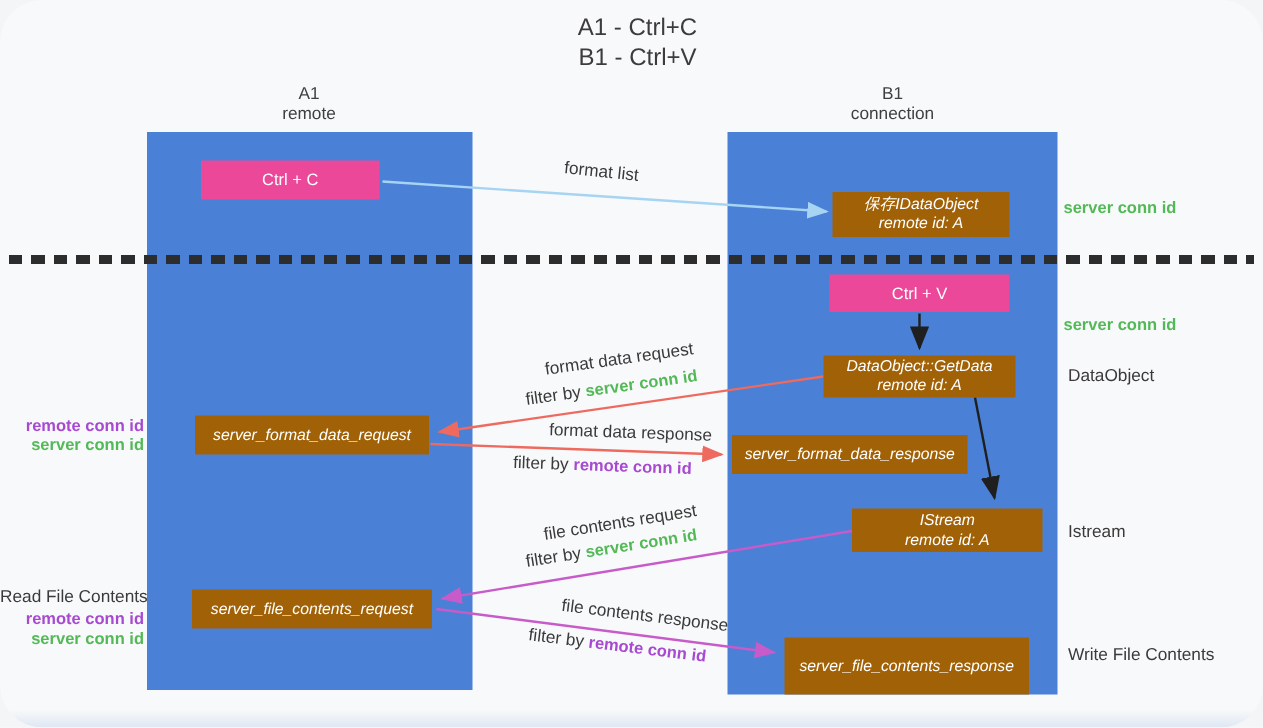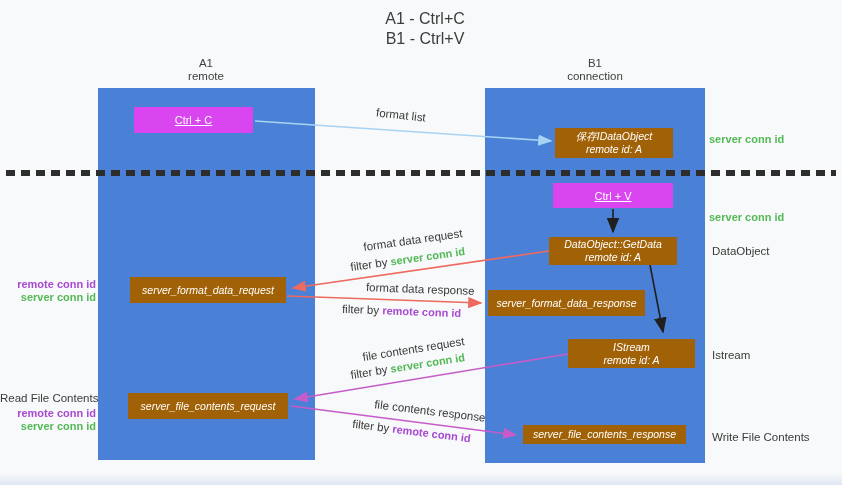--- a/index.html
+++ b/index.html
@@ -1,25 +1,25 @@
 <!DOCTYPE html>
 <html><head>
 <meta charset="utf-8">
 <style>
   html,body{margin:0;padding:0;}
   body{font-family:"Liberation Sans",sans-serif;background:#f4f5f6;}
-  .stage{position:relative;width:842px;height:485px;background:#f8f9fa;overflow:hidden;}
+  .stage{position:relative;width:842px;height:485px;background:#f8f9fa;overflow:hidden;border-radius:28px;}
   .lane{position:absolute;background:#4a80d6;z-index:1;}
   .lane-header{position:absolute;text-align:center;font-size:11.5px;line-height:13px;color:#3f3f3f;z-index:2;white-space:nowrap;}
   .title{position:absolute;left:280px;top:9px;width:290px;text-align:center;font-size:16px;line-height:20px;color:#3c3c3c;z-index:2;}
   .separator{position:absolute;left:6px;top:170px;width:830px;height:6px;
     background:repeating-linear-gradient(90deg,#2d2d2d 0 9px,transparent 9px 15px);z-index:6;}
   .box{position:absolute;display:flex;flex-direction:column;align-items:center;justify-content:center;
     color:#fff;text-align:center;z-index:8;white-space:nowrap;}
-  .box-green{background:#d946ef;font-size:11px;text-decoration:underline;}
+  .box-green{background:#ec4899;font-size:11px;}
   .box-orange{background:#a16207;font-size:10.5px;line-height:13px;font-style:italic;}
   .note{position:absolute;font-size:11.5px;color:#3a3a3a;white-space:nowrap;z-index:9;}
   .rot{transform-origin:center center;}
   .conn-green{color:#53b957;font-weight:bold;font-size:11px;}
   .conn-purple{color:#a849d2;font-weight:bold;font-size:11px;}
   .side-right{position:absolute;left:709px;z-index:9;white-space:nowrap;}
   .side-left{position:absolute;z-index:9;text-align:right;line-height:13px;}
   svg.arrows{position:absolute;left:0;top:0;z-index:5;}
   .bottom-strip{position:absolute;left:0;top:473px;width:842px;height:12px;
     background:linear-gradient(#f8f9fa,#dfe7f3);z-index:0;}
@@ -102,21 +102,21 @@
 
   <div class="box box-orange" style="left:568px;top:339px;width:127px;height:29px;">
     <div>IStream</div>
     <div>remote id: A</div>
   </div>
 
   <div class="box box-orange" style="left:128px;top:393px;width:160px;height:26px;">
     <div>server_file_contents_request</div>
   </div>
 
-  <div class="box box-orange" style="left:523px;top:425px;width:163px;height:19px;">
+  <div class="box box-orange" style="left:523px;top:425px;width:163px;height:38px;">
     <div>server_file_contents_response</div>
   </div>
 
   <div class="note rot" style="left:376px;top:109px;transform:rotate(6deg);">format list</div>
 
   <div class="note rot" style="left:363px;top:234px;transform:rotate(-8deg);">format data request</div>
   <div class="note rot" style="left:350px;top:253px;transform:rotate(-8deg);">
     <span>filter by </span><span class="conn-green">server conn id</span>
   </div>
 

